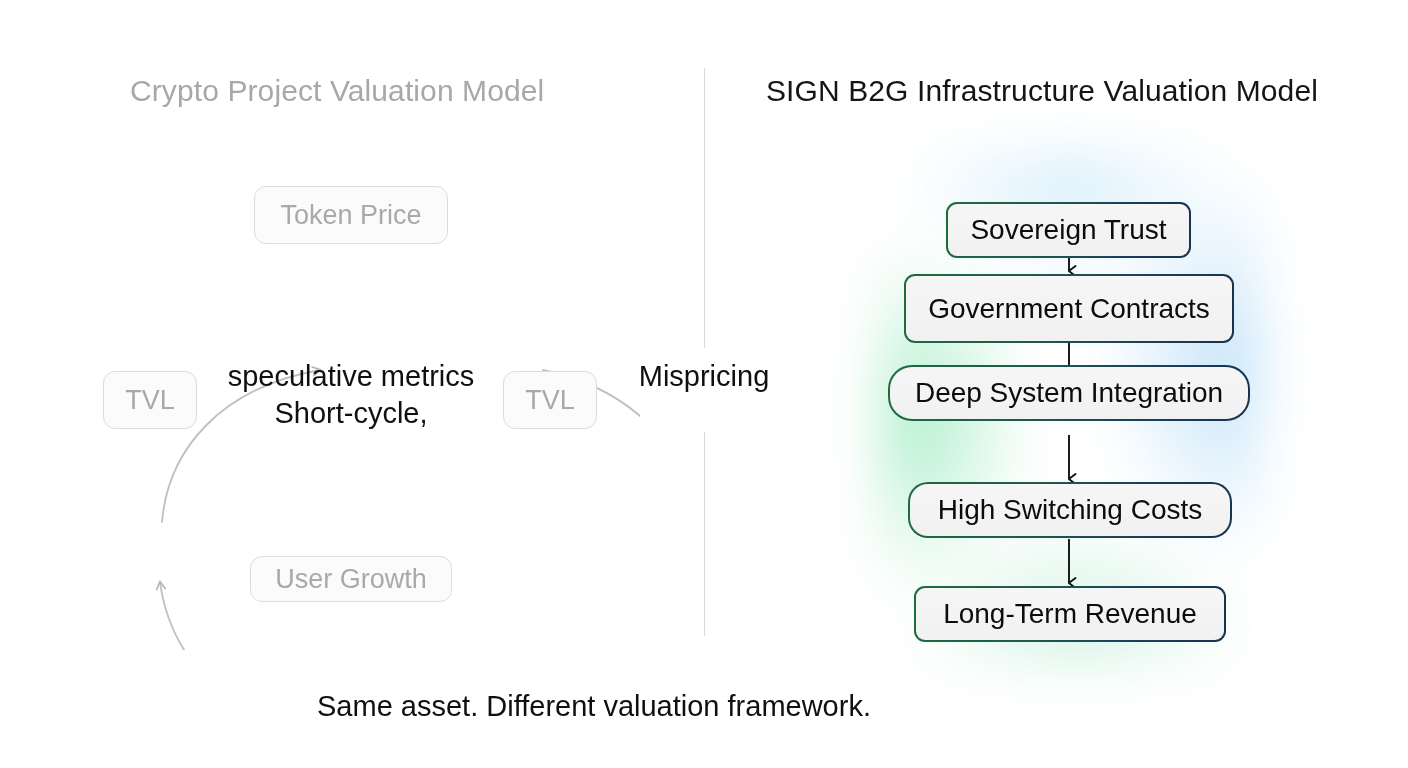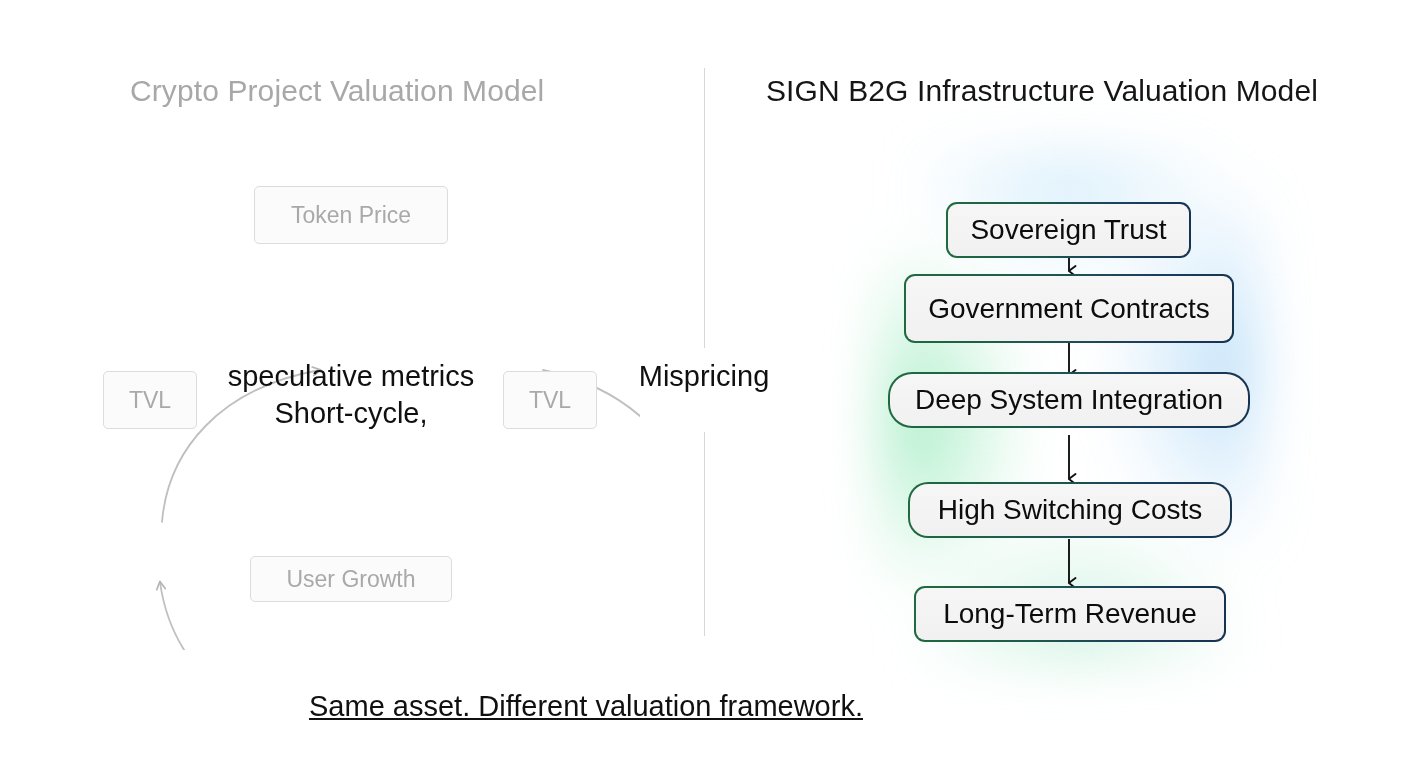--- a/index.html
+++ b/index.html
@@ -59,27 +59,27 @@
     left: 80px;
     top: 150px;
     width: 560px;
     height: 500px;
   }
 
   .cycle-node {
     position: absolute;
     box-sizing: border-box;
     border: 1.6px solid #dcdcdc;
-    border-radius: 5px;
+    border-radius: 12px;
     background: #fbfbfb;
     display: flex;
     align-items: center;
     justify-content: center;
     color: #a9a9a9;
-    font-size: 23px;
+    font-size: 27px;
     font-weight: 400;
     white-space: nowrap;
   }
   #node-token-price { left: 254px; top: 186px; width: 194px; height: 58px; }
   #node-tvl-left    { left: 103px; top: 371px; width: 94px;  height: 58px; }
   #node-tvl-right   { left: 503px; top: 371px; width: 94px;  height: 58px; }
   #node-user-growth { left: 250px; top: 556px; width: 202px; height: 46px; }
 
   #cycle-center-text {
     position: absolute;
@@ -138,43 +138,42 @@
     font-weight: 400;
     color: #0c0c0c;
     white-space: nowrap;
     background:
       linear-gradient(#f6f6f6, #f1f1f1) padding-box,
       linear-gradient(100deg, #1f6b3e 0%, #1d5b4c 38%, #1b3f5e 72%, #16334f 100%) border-box;
     border: 2.4px solid transparent;
   }
   #flow-0 { left: 86px;  top: 25px;  width: 245px; height: 56px; margin-top: 32px; }
   #flow-1 { left: 44px;  top: 129px; width: 330px; height: 69px; }
-  #flow-2 { left: 28px;  top: 227px; width: 362px; height: 56px; border-radius: 24px; }
+  #flow-2 { left: 28px;  top: 220px; width: 362px; height: 56px; border-radius: 24px; }
   #flow-3 { left: 48px;  top: 337px; width: 324px; height: 56px; border-radius: 20px; }
   #flow-4 { left: 54px;  top: 441px; width: 312px; height: 56px; }
 
   #flow-arrows {
     position: absolute;
     left: 0;
     top: 0;
     width: 450px;
     height: 520px;
     pointer-events: none;
   }
 
   
   #caption {
     position: absolute;
-    left: 8px;
+    left: 16px;
     top: 690px;
     width: 1156px;
     text-align: center;
     font-size: 29px;
     color: #101010;
-    text-decoration: underline;
   }
 </style>
 </head>
 <body>
 
 <div id="stage">
 
   <div class="panel-title" id="title-left">Crypto Project Valuation Model</div>
 
   <div class="panel-title" id="title-right">SIGN B2G Infrastructure Valuation Model</div>

